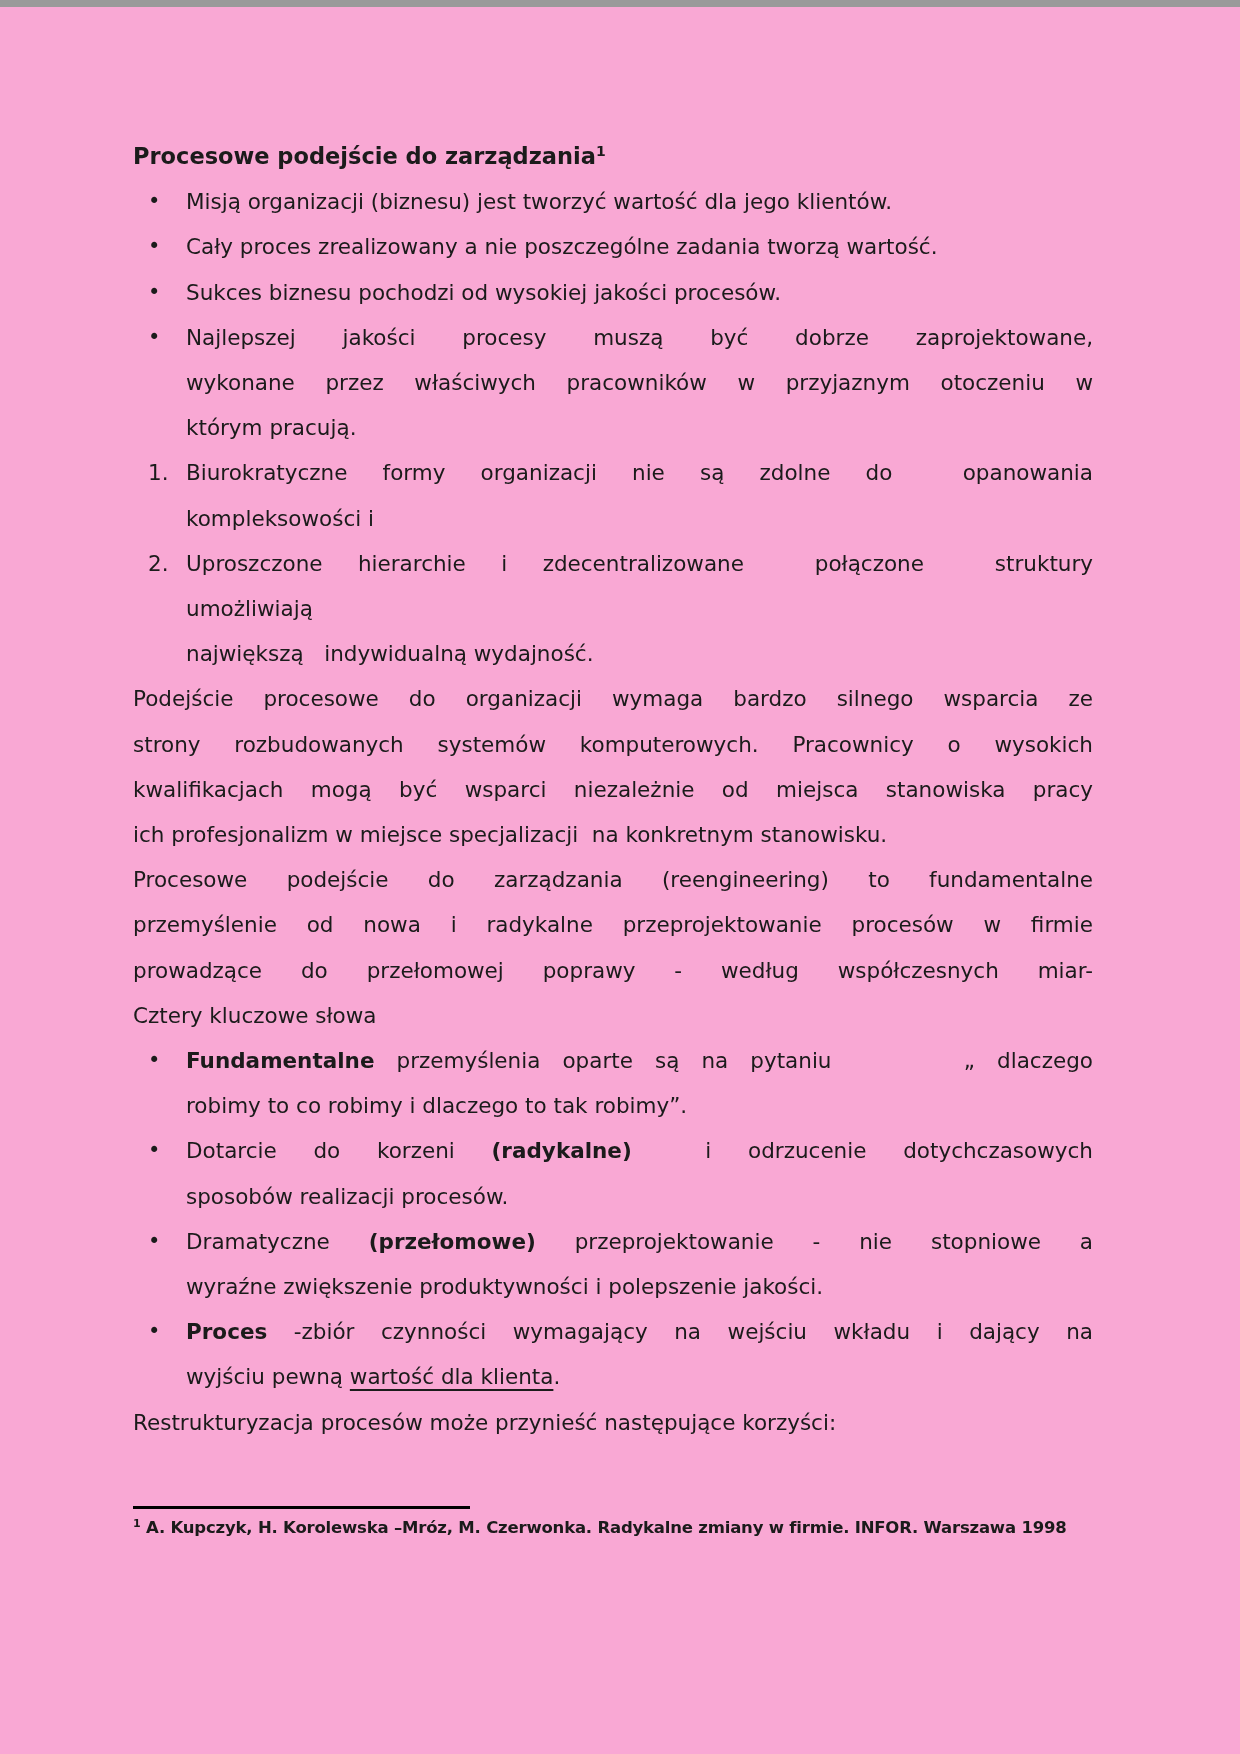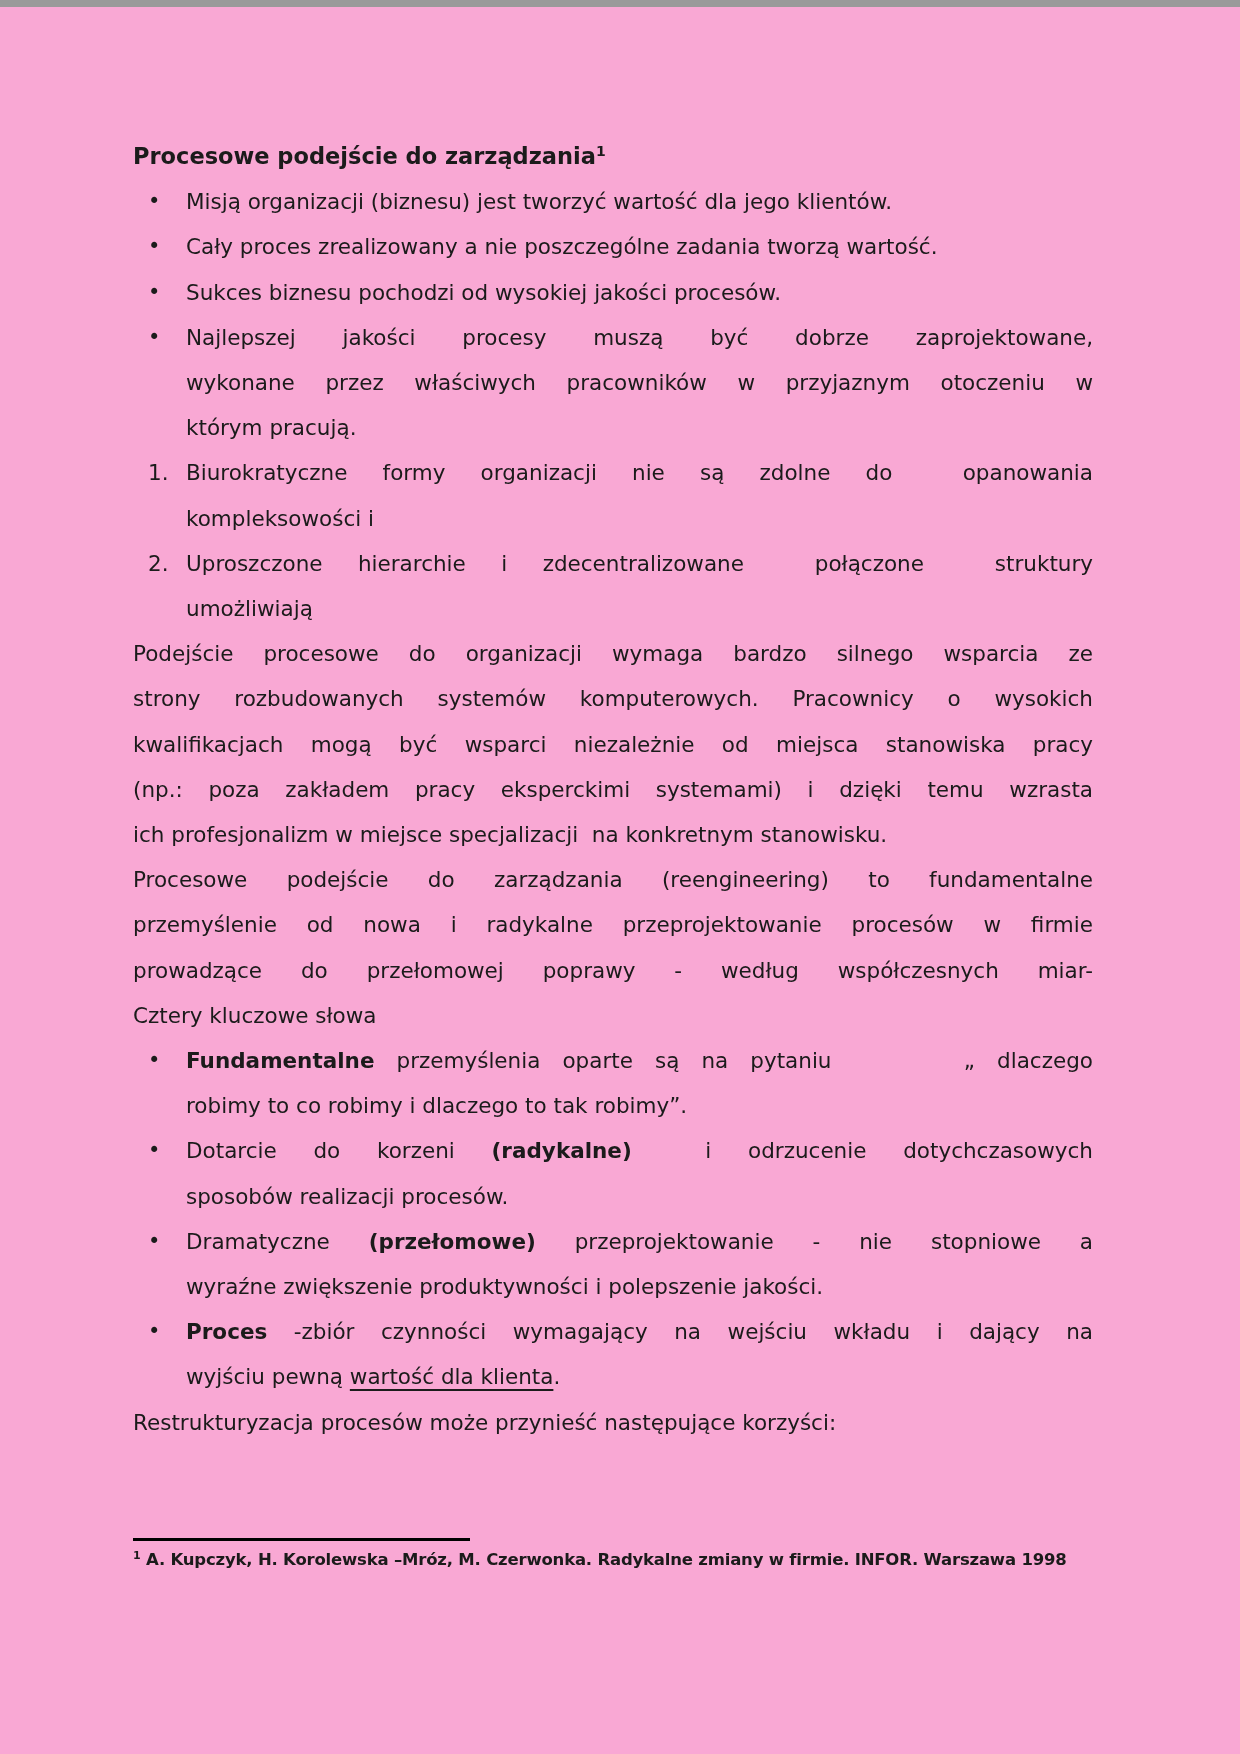--- a/index.html
+++ b/index.html
@@ -53,21 +53,21 @@
   .marker.bullet{font-size:21px;}
   .marker.number{font-size:21.5px;}
   .b{font-weight:bold;}
   .u{
     text-decoration:underline;
     text-decoration-thickness:2px;
     text-underline-offset:5px;
   }
   .footnote{
     position:absolute;
-    left:133px;top:1531px;
+    left:133px;top:1499px;
     width:960px;
   }
   .fn-rule{
     width:337px;
     border-top:3px solid #000;
     margin:0 0 7px 0;
   }
   .fn-text{
     font-size:16.5px;
     font-weight:bold;
@@ -101,26 +101,26 @@
           <div class="line just indented"><span>wykonane przez właściwych pracowników w przyjaznym otoczeniu w</span></div>
           <div class="line indented"><span>którym pracują.</span></div>
         </div>
         <div class="block numbered">
           <div class="line just indented"><span class="marker number">1.</span><span>Biurokratyczne formy organizacji nie są zdolne do  opanowania</span></div>
           <div class="line indented"><span>kompleksowości i</span></div>
         </div>
         <div class="block numbered">
           <div class="line just indented"><span class="marker number">2.</span><span>Uproszczone hierarchie i zdecentralizowane  połączone  struktury</span></div>
           <div class="line indented"><span>umożliwiają</span></div>
+          <div class="line indented"><span>największą   indywidualną wydajność.</span></div>
         </div>
         <div class="block paragraph">
           <div class="line just"><span>Podejście procesowe do organizacji wymaga bardzo silnego wsparcia ze</span></div>
           <div class="line just"><span>strony rozbudowanych systemów komputerowych. Pracownicy o wysokich</span></div>
           <div class="line just"><span>kwalifikacjach mogą być wsparci niezależnie od miejsca stanowiska pracy</span></div>
-          <div class="line just"><span>(np.: poza zakładem pracy eksperckimi systemami) i dzięki temu wzrasta</span></div>
           <div class="line"><span>ich profesjonalizm w miejsce specjalizacji  na konkretnym stanowisku.</span></div>
         </div>
         <div class="block paragraph">
           <div class="line just"><span>Procesowe podejście do zarządzania (reengineering) to fundamentalne</span></div>
           <div class="line just"><span>przemyślenie od nowa i radykalne przeprojektowanie procesów w firmie</span></div>
           <div class="line just"><span>prowadzące do przełomowej poprawy - według współczesnych miar-</span></div>
         </div>
         <div class="block paragraph">
           <div class="line"><span>Cztery kluczowe słowa</span></div>
         </div>

